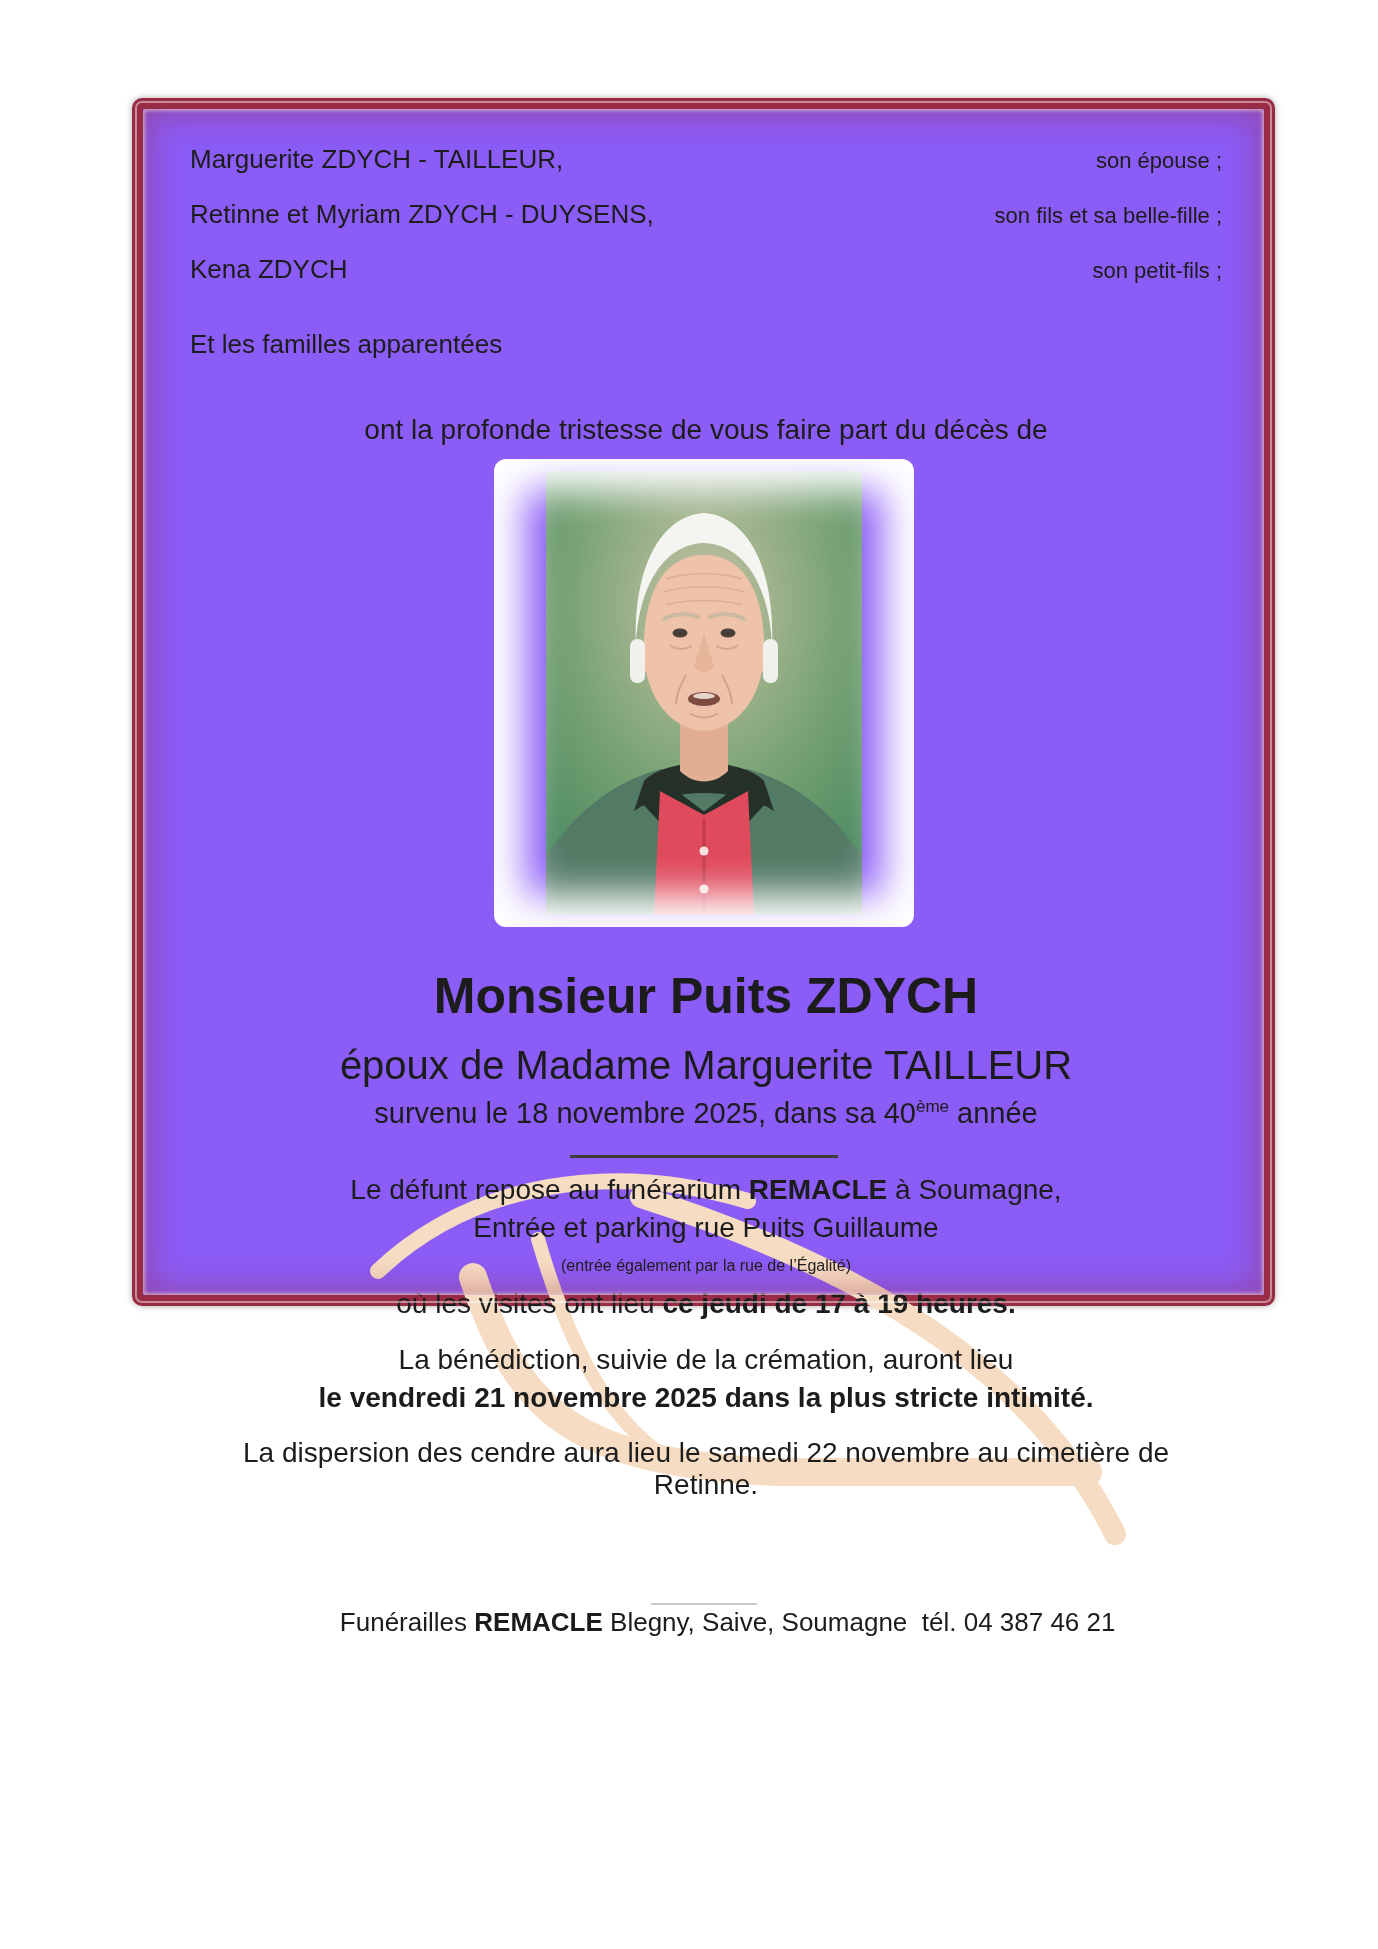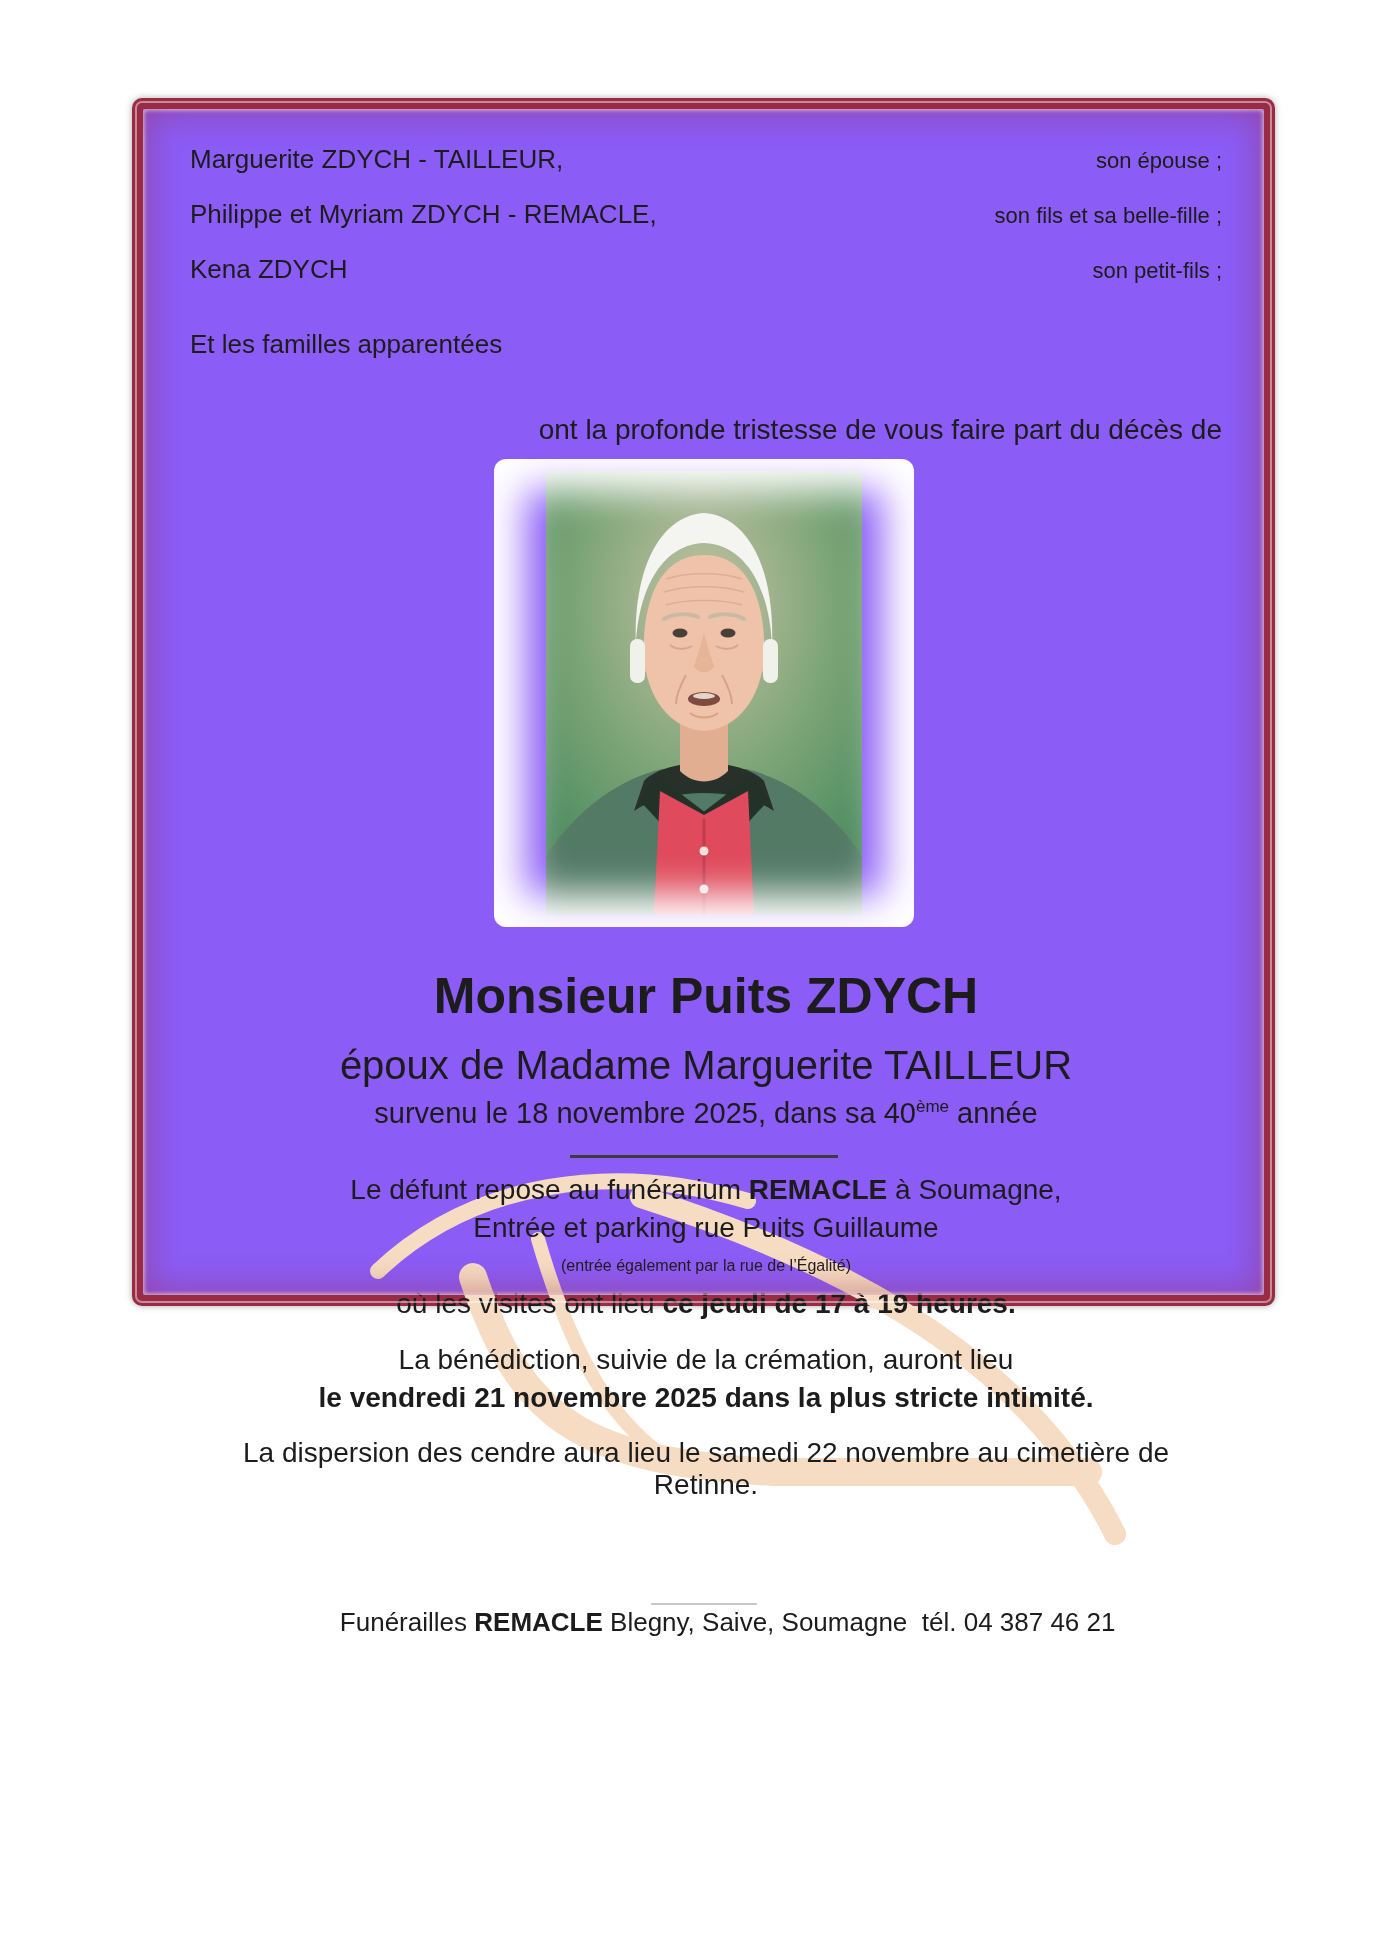--- a/index.html
+++ b/index.html
@@ -50,21 +50,21 @@
   .abs { position:absolute; left:47px; right:42px; z-index:2; }
   .center { text-align:center; }
   .relatives { top:36px; }
   .relative-row {
     display:flex; justify-content:space-between; align-items:baseline;
     margin-bottom:25px;
     font-size:26px; line-height:29px;
   }
   .relative-row .relation { font-size:22px; }
   .families-line { top:220px; font-size:26px; }
-  .announce-line { top:305px; font-size:28px;text-align:right; }
+  .announce-line { top:305px; font-size:28px; }
 
   
   .photo {
     top:350px; left:50%; transform:translateX(-50%);
     position:absolute;
     width:420px; height:468px;
     z-index:2;
   }
   .photo svg { display:block; width:100%; height:100%; }
   .photo .feather {
@@ -117,21 +117,21 @@
         <path d="M 395 1130 C 430 1250, 470 1320, 540 1360" stroke-width="14"></path>
       </g>
     </svg>
 
     <div class="abs relatives">
       <div class="relative-row">
         <span>Marguerite ZDYCH - TAILLEUR,</span>
         <span class="relation">son épouse ;</span>
       </div>
       <div class="relative-row">
-        <span>Philippe et Myriam ZDYCH - REMACLE,</span>
+        <span>Retinne et Myriam ZDYCH - DUYSENS,</span>
         <span class="relation">son fils et sa belle-fille ;</span>
       </div>
       <div class="relative-row">
         <span>Kena ZDYCH</span>
         <span class="relation">son petit-fils ;</span>
       </div>
     </div>
 
     <div class="abs families-line">Et les familles apparentées</div>
 

